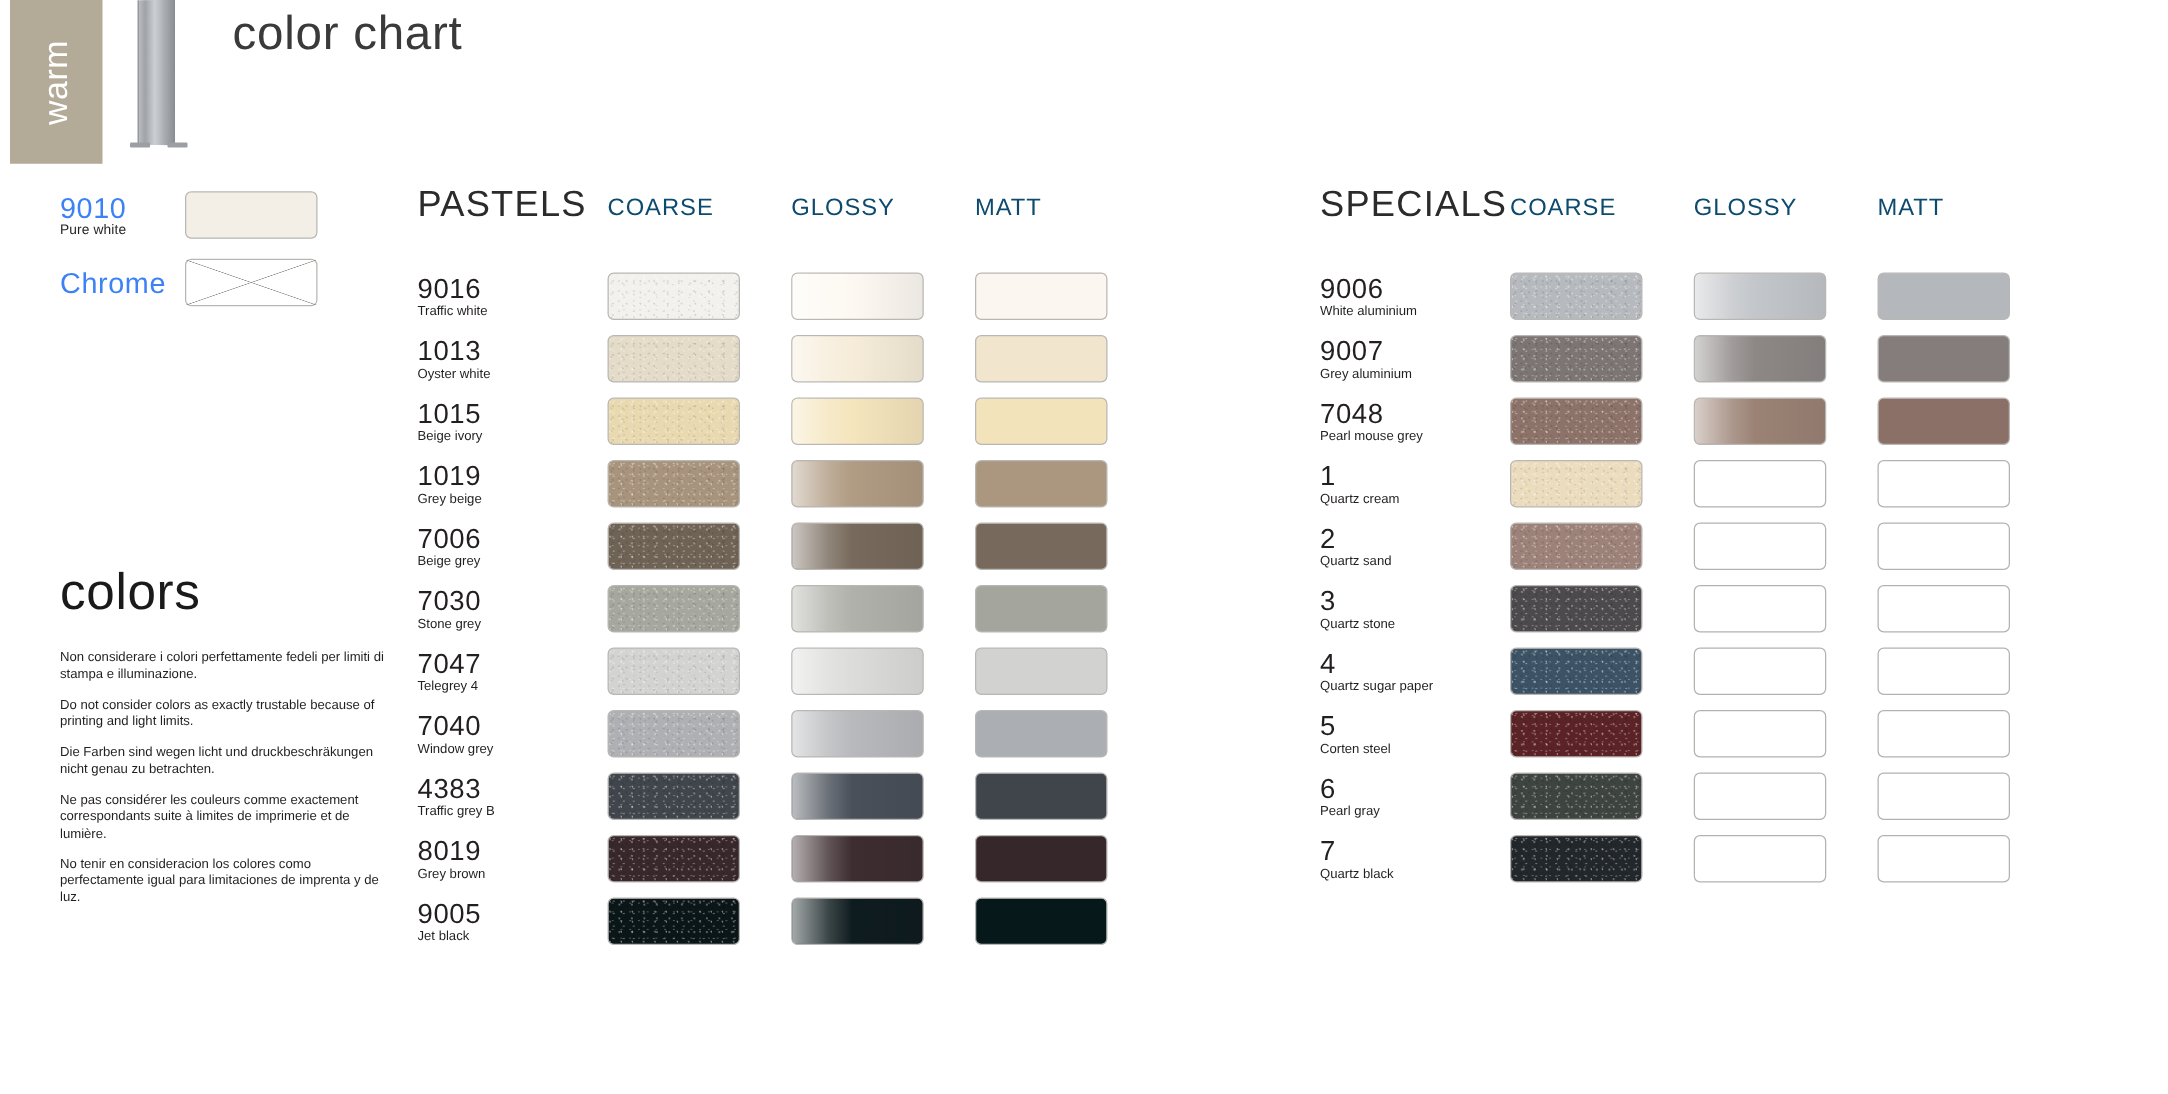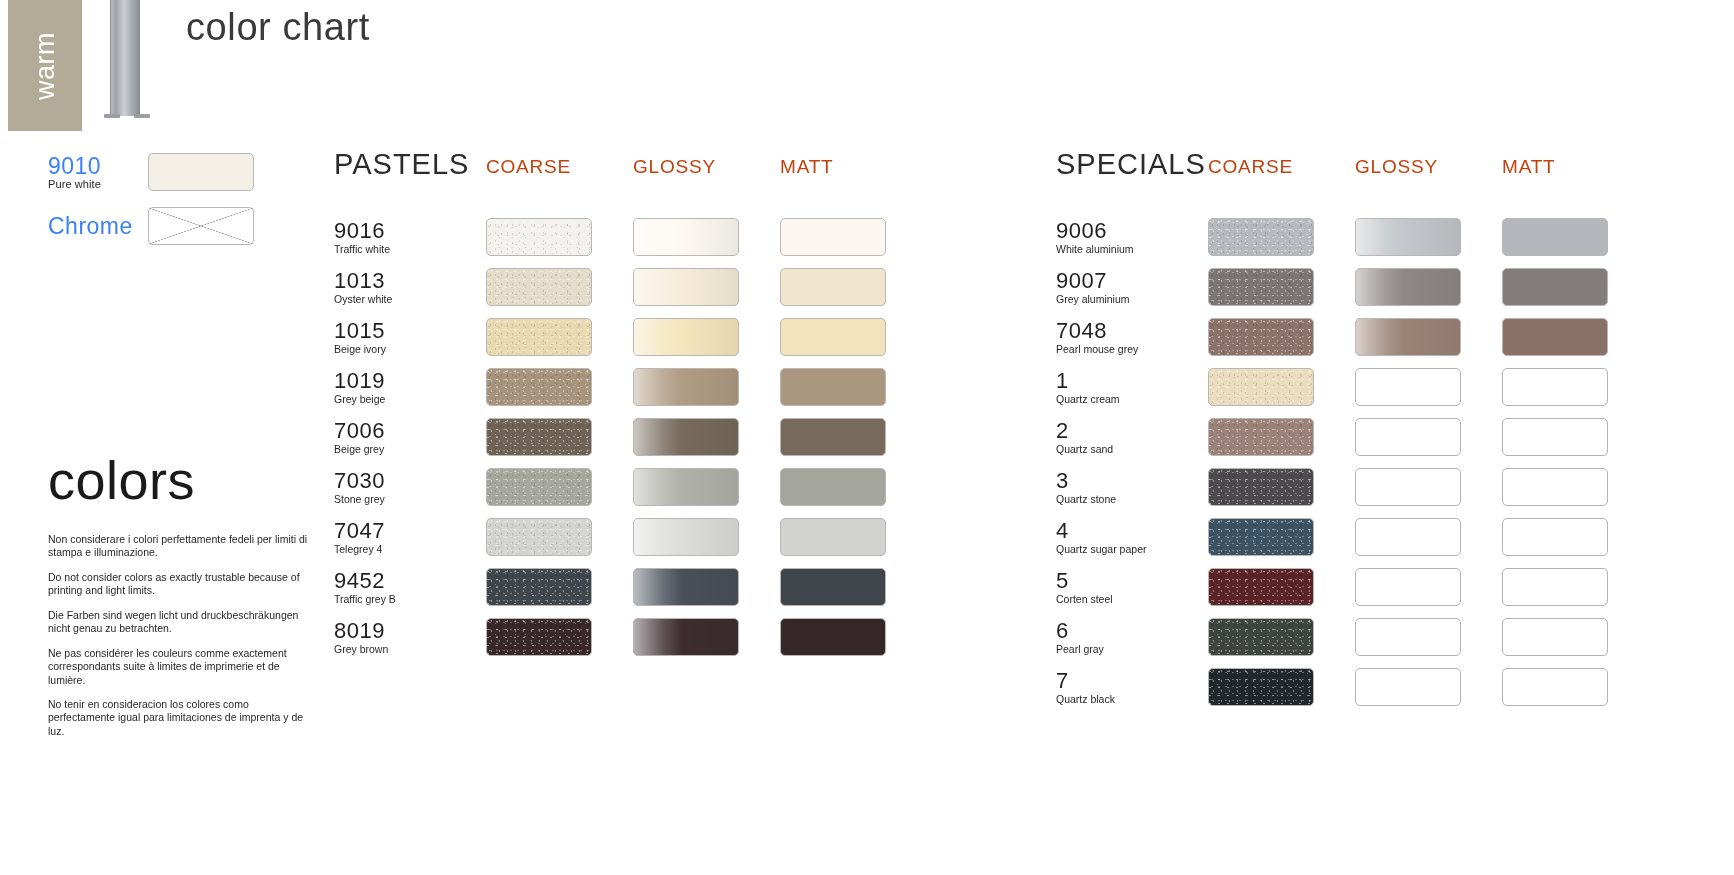--- a/index.html
+++ b/index.html
@@ -72,40 +72,40 @@
   }
   .swatch.crossed:before {
     background: linear-gradient(to top right, transparent calc(50% - 0.5px), #8d8b88 50%, transparent calc(50% + 0.5px));
   }
   .swatch.crossed:after {
     background: linear-gradient(to bottom right, transparent calc(50% - 0.5px), #8d8b88 50%, transparent calc(50% + 0.5px));
   }
 
   .colors-heading {
     margin-top: 205px;
-    font-size: 54px; font-weight: 300; color: #1a1a1a; letter-spacing: .5px;
+    font-size: 41px; font-weight: 300; color: #1a1a1a; letter-spacing: .5px;
     line-height: 1;
   }
   .disclaimer { margin-top: 26px; width: 262px; }
   .disclaimer p {
     font-size: 10.5px; line-height: 1.28; color: #231f20; margin-bottom: 11px;
   }
 
   
   .section { position: absolute; top: 150px; }
   .section.pastels  { left: 334px; }
   .section.specials { left: 1056px; }
 
   .sec-head { display: flex; align-items: flex-start; height: 62px; }
   .sec-title {
     width: 152px; font-size: 29px; font-weight: 300; color: #2b2b2b;
     letter-spacing: 1px; line-height: 1;
   }
   .fin-head {
-    width: 147px; font-size: 19px; font-weight: 300; color: #c2410c;
+    width: 147px; font-size: 19px; font-weight: 300; color: #0c4a6e;
     letter-spacing: .8px; line-height: 1; padding-top: 7px;
   }
 
   .row { display: flex; align-items: center; height: 50px; }
   .row-label { width: 152px; padding-right: 14px; text-align: left; }
   .row-code {
     font-size: 22px; font-weight: 300; color: #231f20; line-height: 1.05;
     letter-spacing: .5px;
   }
   .row-name { font-size: 10.5px; color: #231f20; line-height: 1.2; margin-top: 1px; }
@@ -281,21 +281,36 @@
       </div>
       <div class="cell">
         <div class="swatch tex-gloss" style="background: rgb(220, 220, 219);"></div>
       </div>
       <div class="cell">
         <div class="swatch tex-matt" style="background: rgb(210, 210, 209);"></div>
       </div>
     </div>
     <div class="row">
       <div class="row-label">
-        <div class="row-code">9452</div>
+        <div class="row-code">7040</div>
+        <div class="row-name">Window grey</div>
+      </div>
+      <div class="cell">
+        <div class="swatch tex-coarse" style="background: rgb(174, 176, 179);"></div>
+      </div>
+      <div class="cell">
+        <div class="swatch tex-gloss" style="background: rgb(183, 185, 188);"></div>
+      </div>
+      <div class="cell">
+        <div class="swatch tex-matt" style="background: rgb(171, 174, 178);"></div>
+      </div>
+    </div>
+    <div class="row">
+      <div class="row-label">
+        <div class="row-code">4383</div>
         <div class="row-name">Traffic grey B</div>
       </div>
       <div class="cell">
         <div class="swatch tex-coarse" style="background: rgb(64, 70, 76);"></div>
       </div>
       <div class="cell">
         <div class="swatch tex-gloss" style="background: rgb(73, 80, 90);"></div>
       </div>
       <div class="cell">
         <div class="swatch tex-matt" style="background: rgb(63, 69, 75);"></div>
@@ -307,20 +322,35 @@
         <div class="row-name">Grey brown</div>
       </div>
       <div class="cell">
         <div class="swatch tex-coarse" style="background: rgb(56, 40, 44);"></div>
       </div>
       <div class="cell">
         <div class="swatch tex-gloss" style="background: rgb(61, 45, 49);"></div>
       </div>
       <div class="cell">
         <div class="swatch tex-matt" style="background: rgb(54, 39, 43);"></div>
+      </div>
+    </div>
+    <div class="row">
+      <div class="row-label">
+        <div class="row-code">9005</div>
+        <div class="row-name">Jet black</div>
+      </div>
+      <div class="cell">
+        <div class="swatch tex-coarse" style="background: rgb(11, 22, 24);"></div>
+      </div>
+      <div class="cell">
+        <div class="swatch tex-gloss" style="background: rgb(15, 28, 31);"></div>
+      </div>
+      <div class="cell">
+        <div class="swatch tex-matt" style="background: rgb(7, 24, 27);"></div>
       </div>
     </div>
   </div>
 <div class="section specials" id="section-1">
     <div class="sec-head">
       <div class="sec-title">SPECIALS</div>
       <div class="fin-head">COARSE</div>
       <div class="fin-head">GLOSSY</div>
       <div class="fin-head">MATT</div>
     </div>

